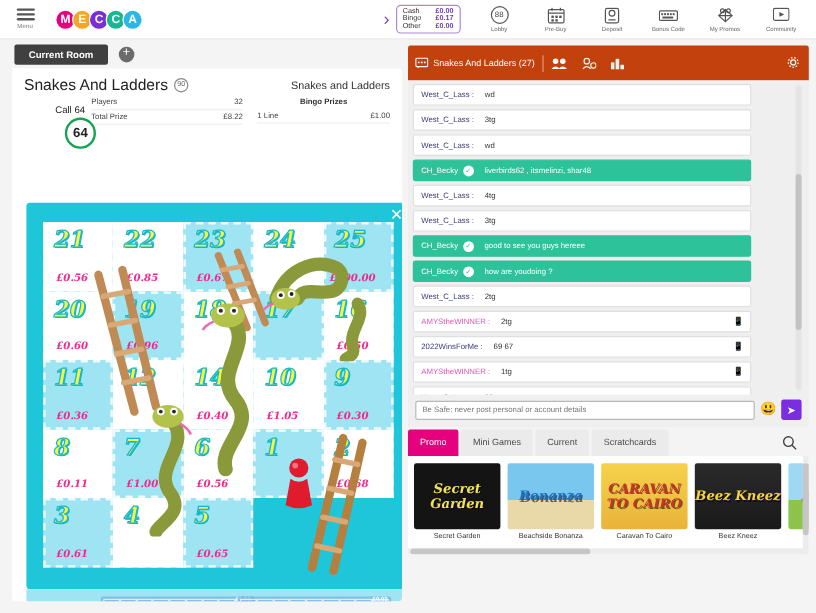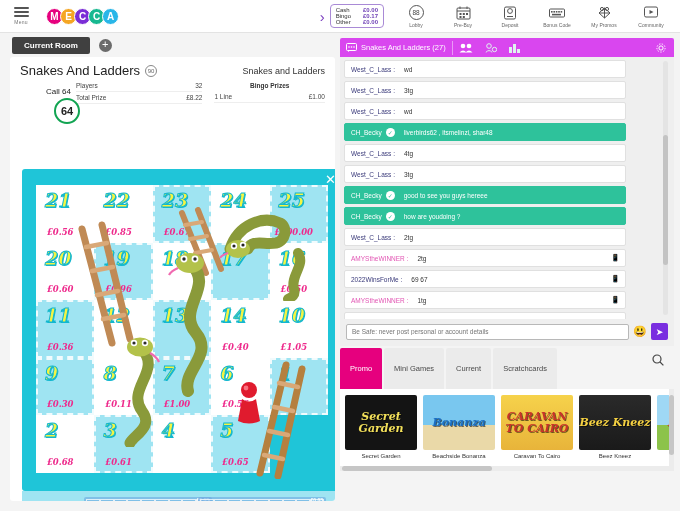--- a/index.html
+++ b/index.html
@@ -132,21 +132,21 @@
   }
   .ticket .tprice {
     position: absolute; right: 3px; top: 0px; font-size: 5px; color: #fff; font-weight: bold;
   }
   .tgrid { display: grid; grid-template-columns: repeat(9, 1fr); grid-template-rows: repeat(3, 1fr); width: 100%; height: 100%; }
   .tgrid div { border: .5px solid rgba(255,255,255,.75); }
 
   
   .chatpanel { position: absolute; left: 340px; top: 38px; width: 334px; height: 463px; }
   .chat-head {
-    display: flex; align-items: center; height: 19px; background: #d946ef; color: #fff;
+    display: flex; align-items: center; height: 29px; background: #c2410c; color: #fff;
     border-radius: 2px 2px 0 0;
   }
   .chat-head .ctitle { font-size: 7.5px; padding: 0 6px; display: flex; align-items: center; gap: 4px; }
   .chat-head .divider { width: 1px; height: 14px; background: rgba(255,255,255,.45); }
   .chat-head .hicon { padding: 0 6px; cursor: pointer; display: flex; align-items: center; }
   .chat-head .gear { margin-left: auto; padding-right: 8px; cursor: pointer; }
   .chat-body {
     position: relative; height: 262px; background: #efefef; padding: 3px 4px 0 4px; overflow: hidden;
   }
   .msg {
@@ -180,21 +180,21 @@
   .emoji-btn { font-size: 11px; cursor: pointer; line-height: 1; }
   .send-btn {
     width: 17px; height: 17px; background: #7a2ee0; border-radius: 2px; color: #fff;
     display: flex; align-items: center; justify-content: center; cursor: pointer; font-size: 9px;
   }
 
   
   .promo-wrap { margin-top: 2px; }
   .promo-tabs { display: flex; gap: 2px; }
   .ptab {
-    background: #ebebeb; color: #4a4a4a; font-size: 7.5px; padding: 16px 10px;
+    background: #ebebeb; color: #4a4a4a; font-size: 7.5px; padding: 6px 10px;
     border-radius: 2px 2px 0 0; cursor: pointer;
   }
   .ptab.active { background: #e6007e; color: #fff; }
   .search-icon { margin-left: auto; padding: 4px 10px 0 0; cursor: pointer; color: #444; }
   .games-panel { background: #fff; padding: 6px 5px 4px; height: 82px; position: relative; overflow: hidden; }
   .games-row { display: flex; gap: 6px; }
   .gametile { width: 72px; flex: 0 0 72px; cursor: pointer; }
   .gameart {
     width: 72px; height: 55px; border-radius: 2px; position: relative; overflow: hidden;
     display: flex; align-items: center; justify-content: center; text-align: center;
@@ -401,23 +401,20 @@
           <div class="cell white">
             <span class="num">16</span>
             <span class="amt">£0.50</span>
           </div>
           <div class="cell blue">
             <span class="num">11</span>
             <span class="amt">£0.36</span>
           </div>
           <div class="cell white">
             <span class="num">12</span>
-          </div>
-          <div class="cell blue">
-            <span class="num">13</span>
           </div>
           <div class="cell white">
             <span class="num">14</span>
             <span class="amt">£0.40</span>
           </div>
           <div class="cell white">
             <span class="num">10</span>
             <span class="amt">£1.05</span>
           </div>
           <div class="cell blue">

